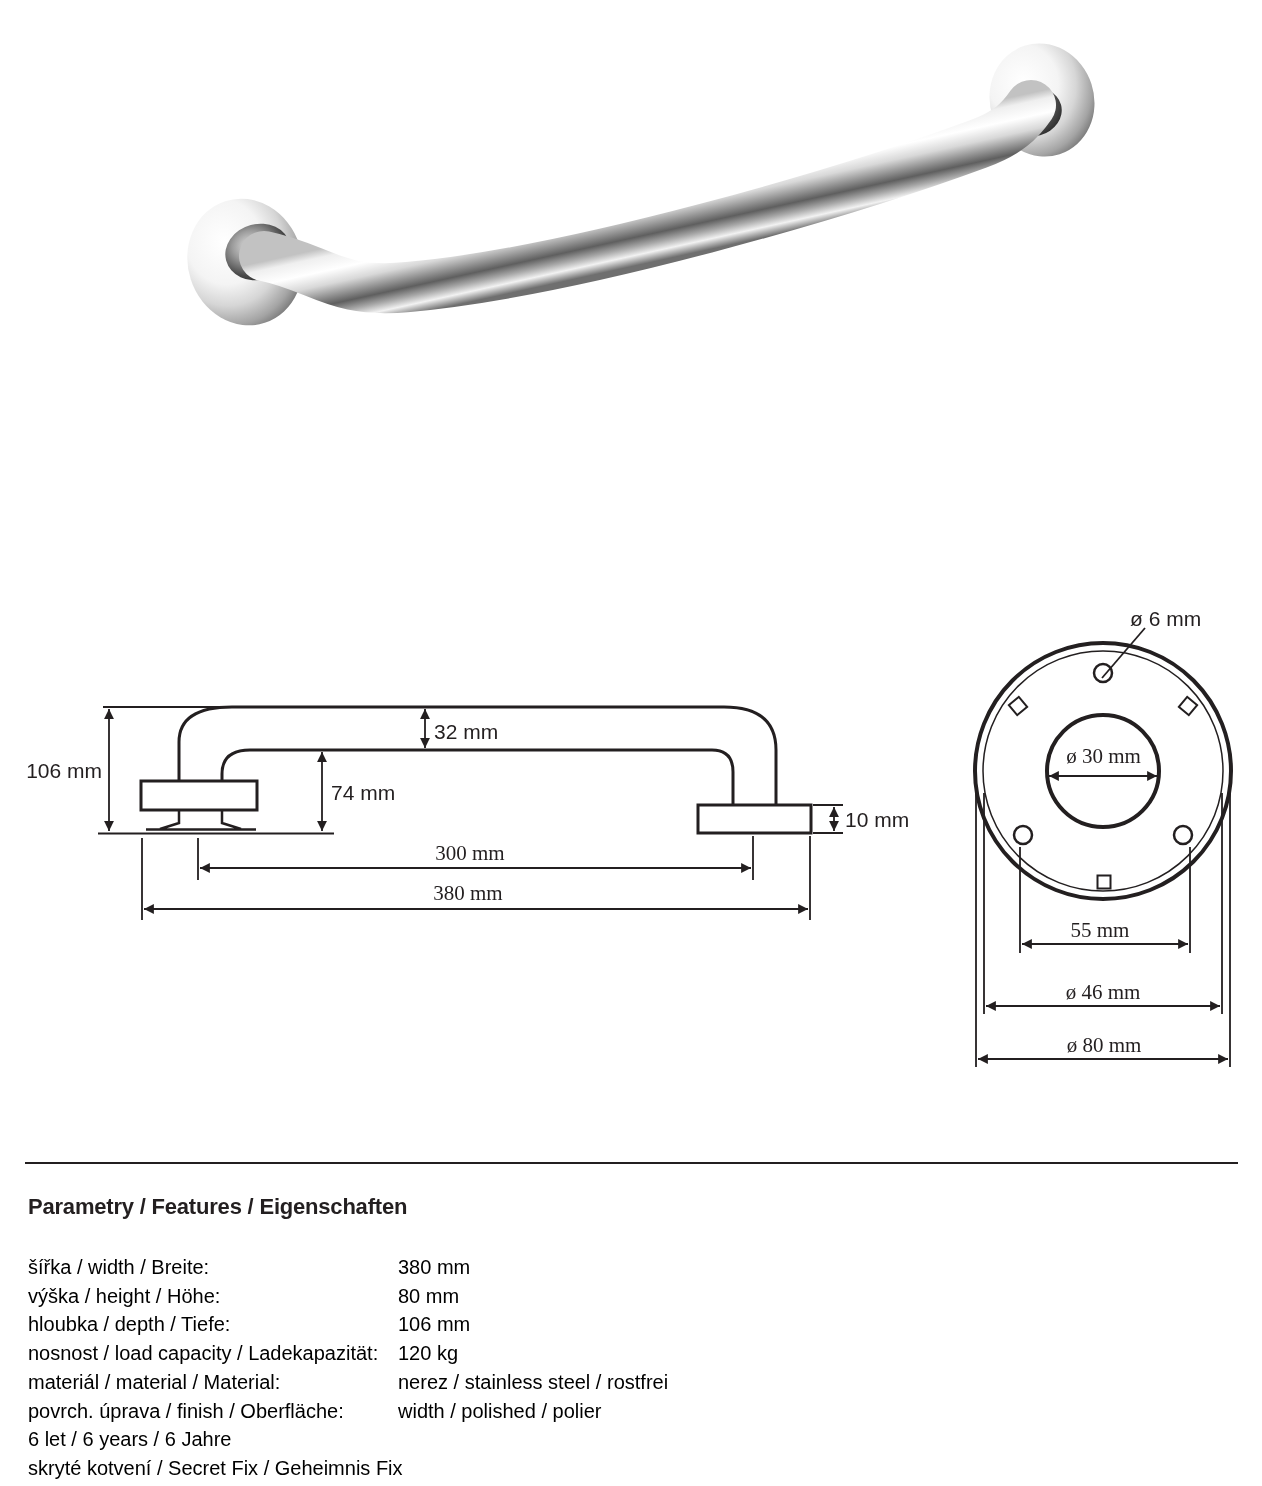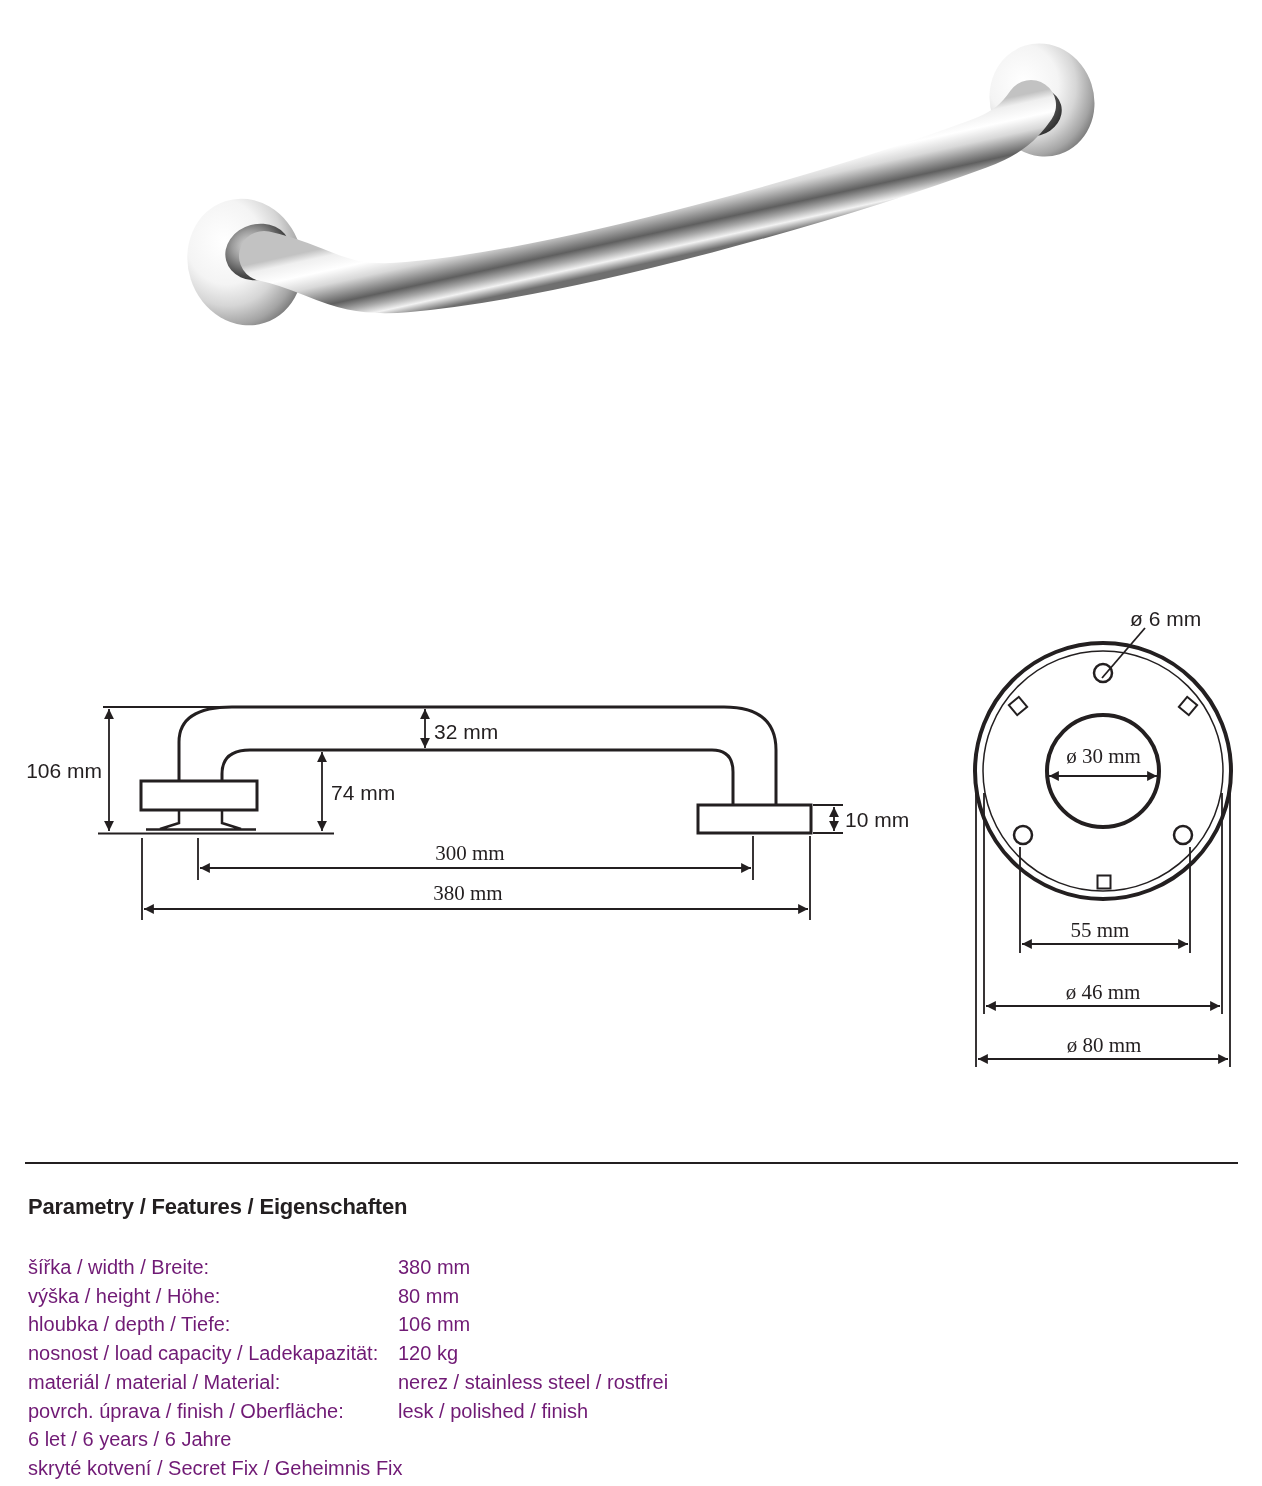--- a/index.html
+++ b/index.html
@@ -23,21 +23,21 @@
     position:absolute;left:25px;top:1162px;
     width:1213px;height:2px;background:#231f20;
   }
   .specs-heading{
     position:absolute;left:28px;top:1194px;margin:0;
     font-size:22px;font-weight:bold;letter-spacing:-0.2px;
     color:#231f20;
   }
   .specs{
     position:absolute;left:28px;top:1253px;width:1205px;
-    font-size:20px;line-height:28.7px;color:#701a75;
+    font-size:20px;line-height:28.7px;color:#000000;
   }
   .spec-row{display:grid;grid-template-columns:370px 1fr;}
   .spec-label{white-space:nowrap;}
   .spec-value{white-space:nowrap;}
 </style>
 </head>
 <body>
 
 <div class="page">
 
@@ -160,21 +160,21 @@
     <div class="spec-row">
       <div class="spec-label">nosnost / load capacity / Ladekapazität:</div>
       <div class="spec-value">120 kg</div>
     </div>
     <div class="spec-row">
       <div class="spec-label">materiál / material / Material:</div>
       <div class="spec-value">nerez / stainless steel / rostfrei</div>
     </div>
     <div class="spec-row">
       <div class="spec-label">povrch. úprava / finish / Oberfläche:</div>
-      <div class="spec-value">lesk / polished / finish</div>
+      <div class="spec-value">width / polished / polier</div>
     </div>
     <div class="spec-row">
       <div class="spec-value">6 let / 6 years / 6 Jahre</div>
     </div>
     <div class="spec-row">
       <div class="spec-label">skryté kotvení / Secret Fix / Geheimnis Fix</div>
       <div class="spec-value"></div>
     </div>
   </div>
 

